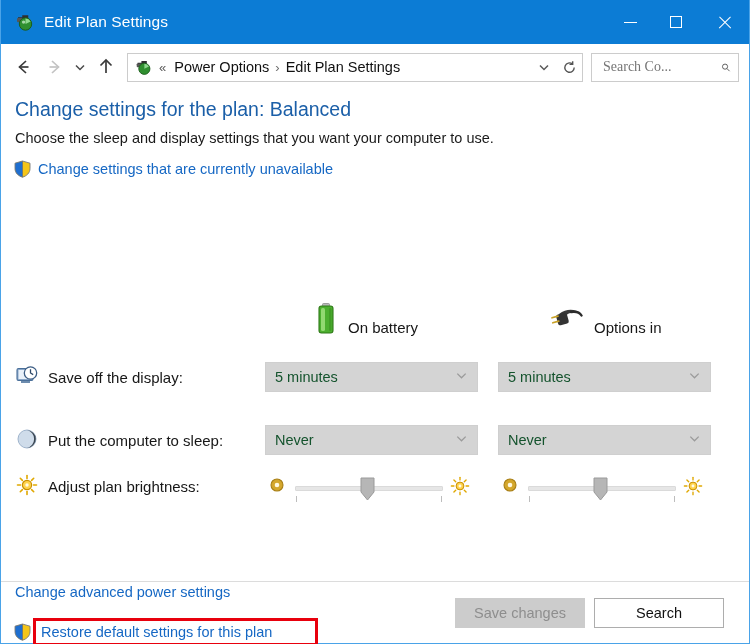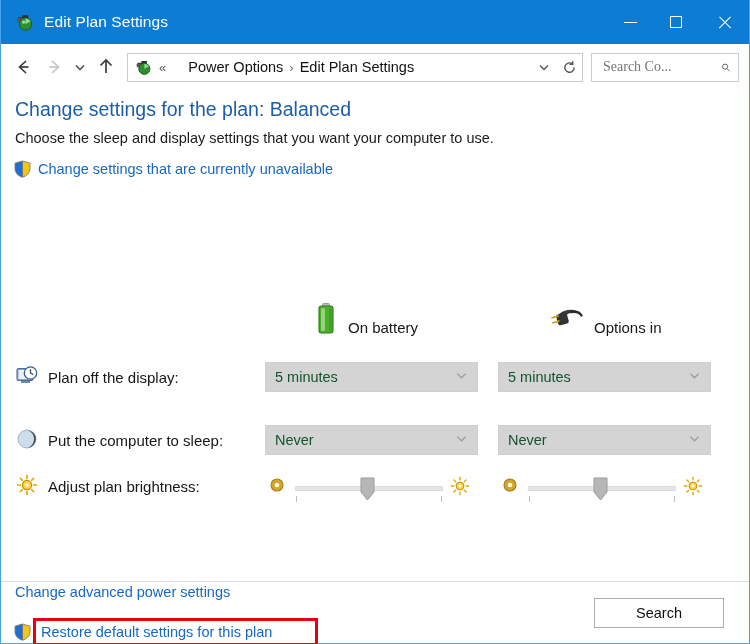--- a/index.html
+++ b/index.html
@@ -288,21 +288,21 @@
       <span id="crumb-icon">
         <svg width="18" height="18" viewBox="0 0 20 20">
           <path d="M4 6 L9 6 L9 4 L10.5 4 L10.5 6 L12 6 L12 4 L13.5 4 L13.5 6.6" stroke="#2f2f2f" stroke-width="1.5" fill="none"></path>
           <rect x="3" y="6" width="6" height="4.2" rx="1" fill="#555"></rect>
           <circle cx="11.5" cy="12" r="6.2" fill="#2f8f2f"></circle>
           <circle cx="11.5" cy="12" r="6.2" fill="none" stroke="#1c5c1c" stroke-width="1"></circle>
           <path d="M11.5 6.5 A5.8 5.8 0 0 1 16.6 9.4 L11.5 12 Z" fill="#8fd98f"></path>
         </svg>
       </span>
       <span class="crumb-sep dbl">«</span>
-      <span class="crumb-link" style="margin-left:20px">Power Options</span>
+      <span class="crumb-link" style="margin-left:6px">Power Options</span>
       <span class="crumb-sep">›</span>
       <span class="crumb-link">Edit Plan Settings</span>
       <span id="crumb-drop">
         <svg width="14" height="14" viewBox="0 0 14 14">
           <path d="M3 5.5 L7 9.5 L11 5.5" stroke="#5a5a5a" stroke-width="1.5" fill="none"></path>
         </svg>
       </span>
     </div>
 
     <div id="refresh-btn">
@@ -367,21 +367,21 @@
     <div class="setting-row" id="row-display">
       <span class="row-icon">
         <svg width="24" height="24" viewBox="0 0 24 24">
           <rect x="2" y="4.5" width="16" height="12" rx="1.5" fill="#8aa7c9" stroke="#4a6f99" stroke-width="1.1"></rect>
           <rect x="3.5" y="6" width="13" height="9" fill="#e9f1fa"></rect>
           <rect x="6" y="17" width="9" height="2" fill="#6d8cae"></rect>
           <circle cx="15.5" cy="9" r="6.2" fill="#ffffff" stroke="#3c5d84" stroke-width="1.3"></circle>
           <path d="M15.5 5.2 V9 L18.2 10.6" stroke="#2d4868" stroke-width="1.3" fill="none"></path>
         </svg>
       </span>
-      <span class="row-label">Plan off the display:</span>
+      <span class="row-label">Save off the display:</span>
       <div class="combo c1">
         <span class="combo-text">5 minutes</span>
         <span class="combo-arrow">
           <svg width="13" height="13" viewBox="0 0 14 14">
             <path d="M2.5 5 L7 9.5 L11.5 5" stroke="#9a9a9a" stroke-width="1.4" fill="none"></path>
           </svg>
         </span>
       </div>
       <div class="combo c2">
         <span class="combo-text">5 minutes</span>
@@ -517,16 +517,17 @@
           <path d="M8.5 1 V17.2" stroke="#6d6d6d" stroke-width="0.7"></path>
         </svg>
       </span>
       <span id="restore-link" class="link">Restore default settings for this plan</span>
     </div>
     <div id="restore-highlight"></div>
 
   </div>
 
   <div id="footer">
+    <div class="btn" id="save-btn">Save changes</div>
     <div class="btn" id="cancel-btn">Search</div>
   </div>
 
 </div>
 
 </body></html>

